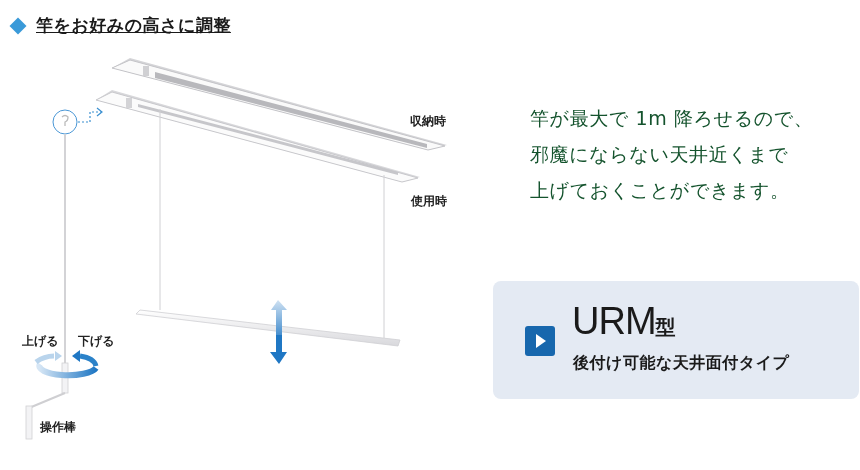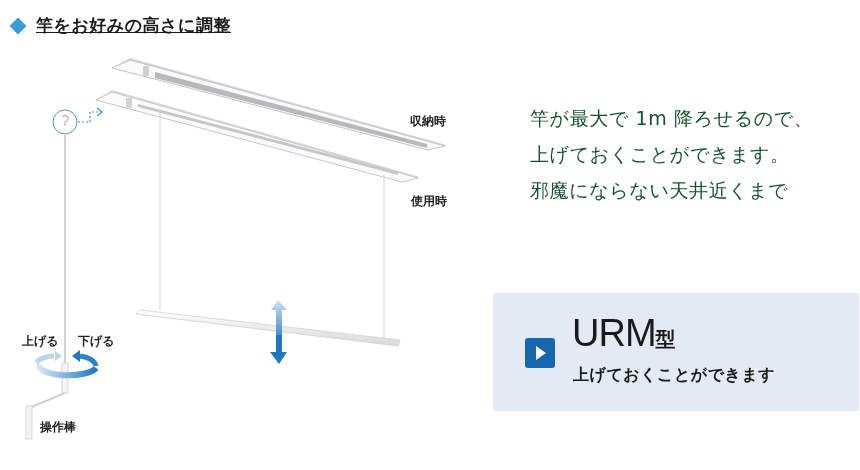--- a/index.html
+++ b/index.html
@@ -22,22 +22,22 @@
   .label {
     position: absolute; font-size: 12px; font-weight: bold; color: #222;
     white-space: nowrap;
   }
   .desc {
     position: absolute; left: 530px; top: 100px;
     font-size: 19px; line-height: 36px; color: #14532d; letter-spacing: 0.6px;
   }
   .desc div { white-space: nowrap; }
   .card {
-    position: absolute; left: 493px; top: 293px; width: 366px; height: 118px;
-    background: #e4eaf3; border-radius: 1px;
+    position: absolute; left: 493px; top: 281px; width: 366px; height: 118px;
+    background: #e4eaf3; border-radius: 8px;
   }
   .card .play {
     position: absolute; left: 32px; top: 45px; width: 30px; height: 30px;
     background: #1767ad; border-radius: 3px;
   }
   .card .play::after {
     content: ""; position: absolute; left: 11px; top: 8px;
     border-left: 10px solid #fff; border-top: 7px solid transparent; border-bottom: 7px solid transparent;
   }
   .card .model {
@@ -130,23 +130,23 @@
 
   <span class="label" style="left:410px; top:113px;">収納時</span>
   <span class="label" style="left:411px; top:193px;text-align:right;">使用時</span>
   <span class="label" style="left:22px; top:333px;">上げる</span>
   <span class="label" style="left:78px; top:333px;">下げる</span>
   <span class="label" style="left:40px; top:419px;">操作棒</span>
 </div>
 
 <div class="desc">
   <div>竿が最大で 1m 降ろせるので、</div>
+  <div>邪魔にならない天井近くまで</div>
   <div>上げておくことができます。</div>
-  <div>邪魔にならない天井近くまで</div>
 </div>
 
 <div class="card">
   <span class="play"></span>
   <div class="model">
     <span>URM</span><span class="suffix">型</span>
   </div>
-  <div class="sub">上げておくことができます</div>
+  <div class="sub">後付け可能な天井面付タイプ</div>
 </div>
 
 </body></html>

